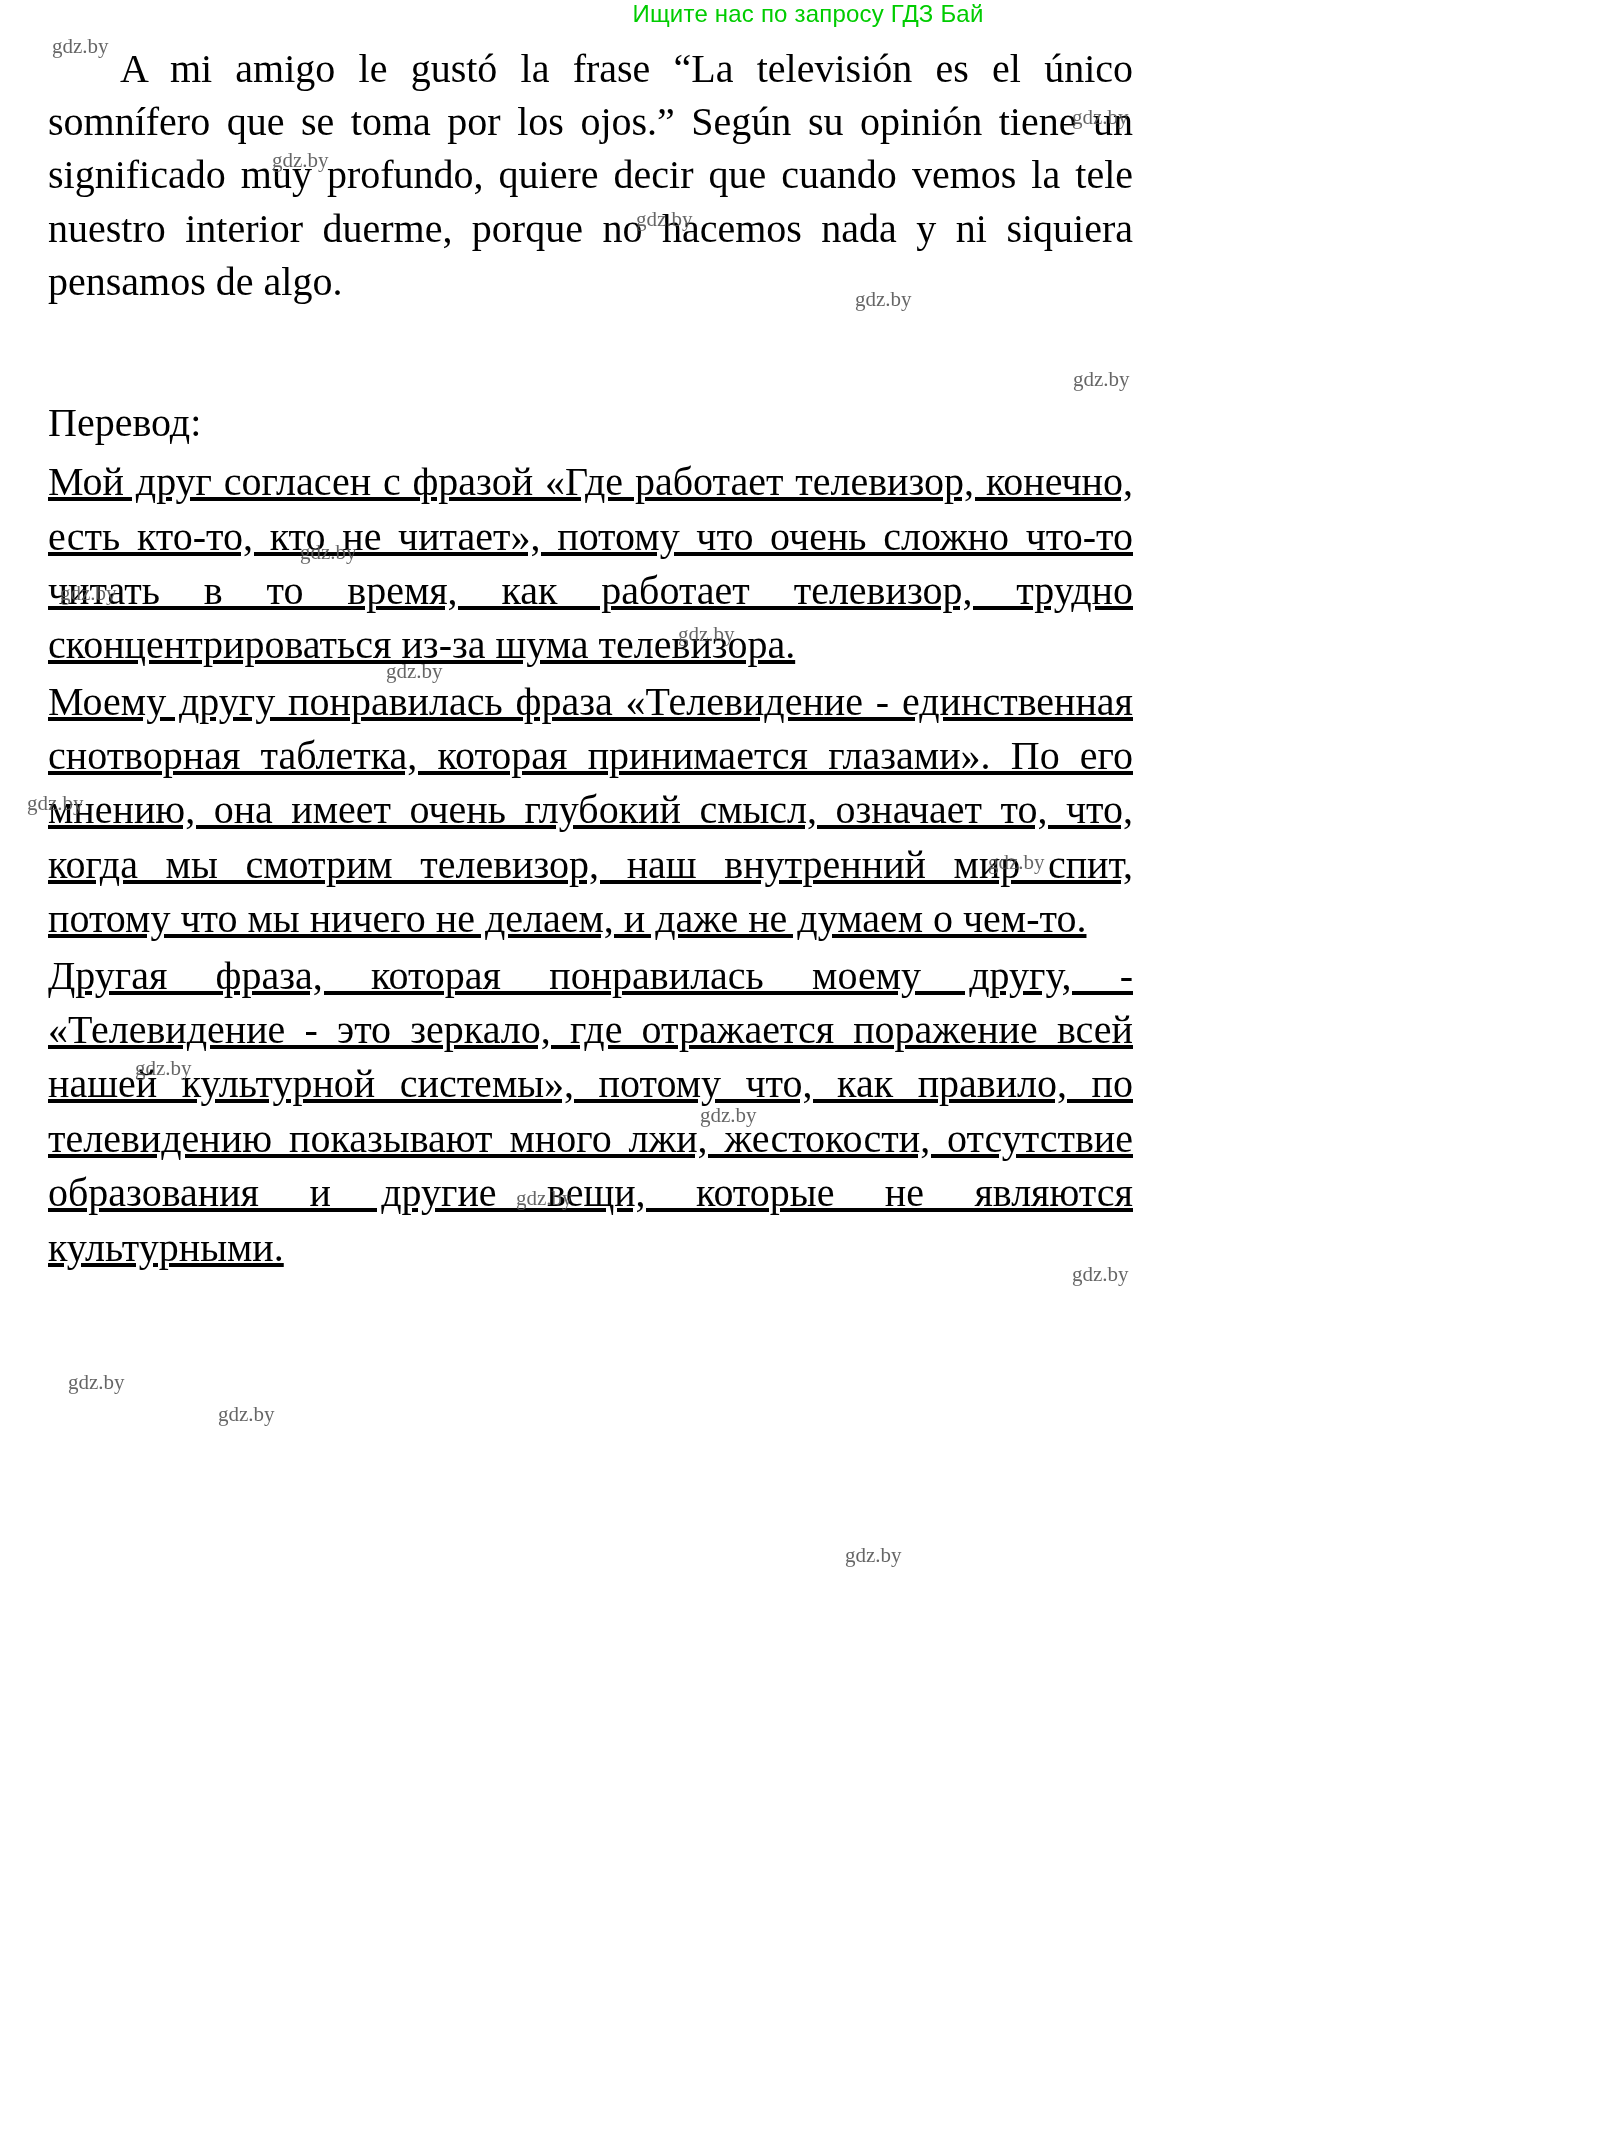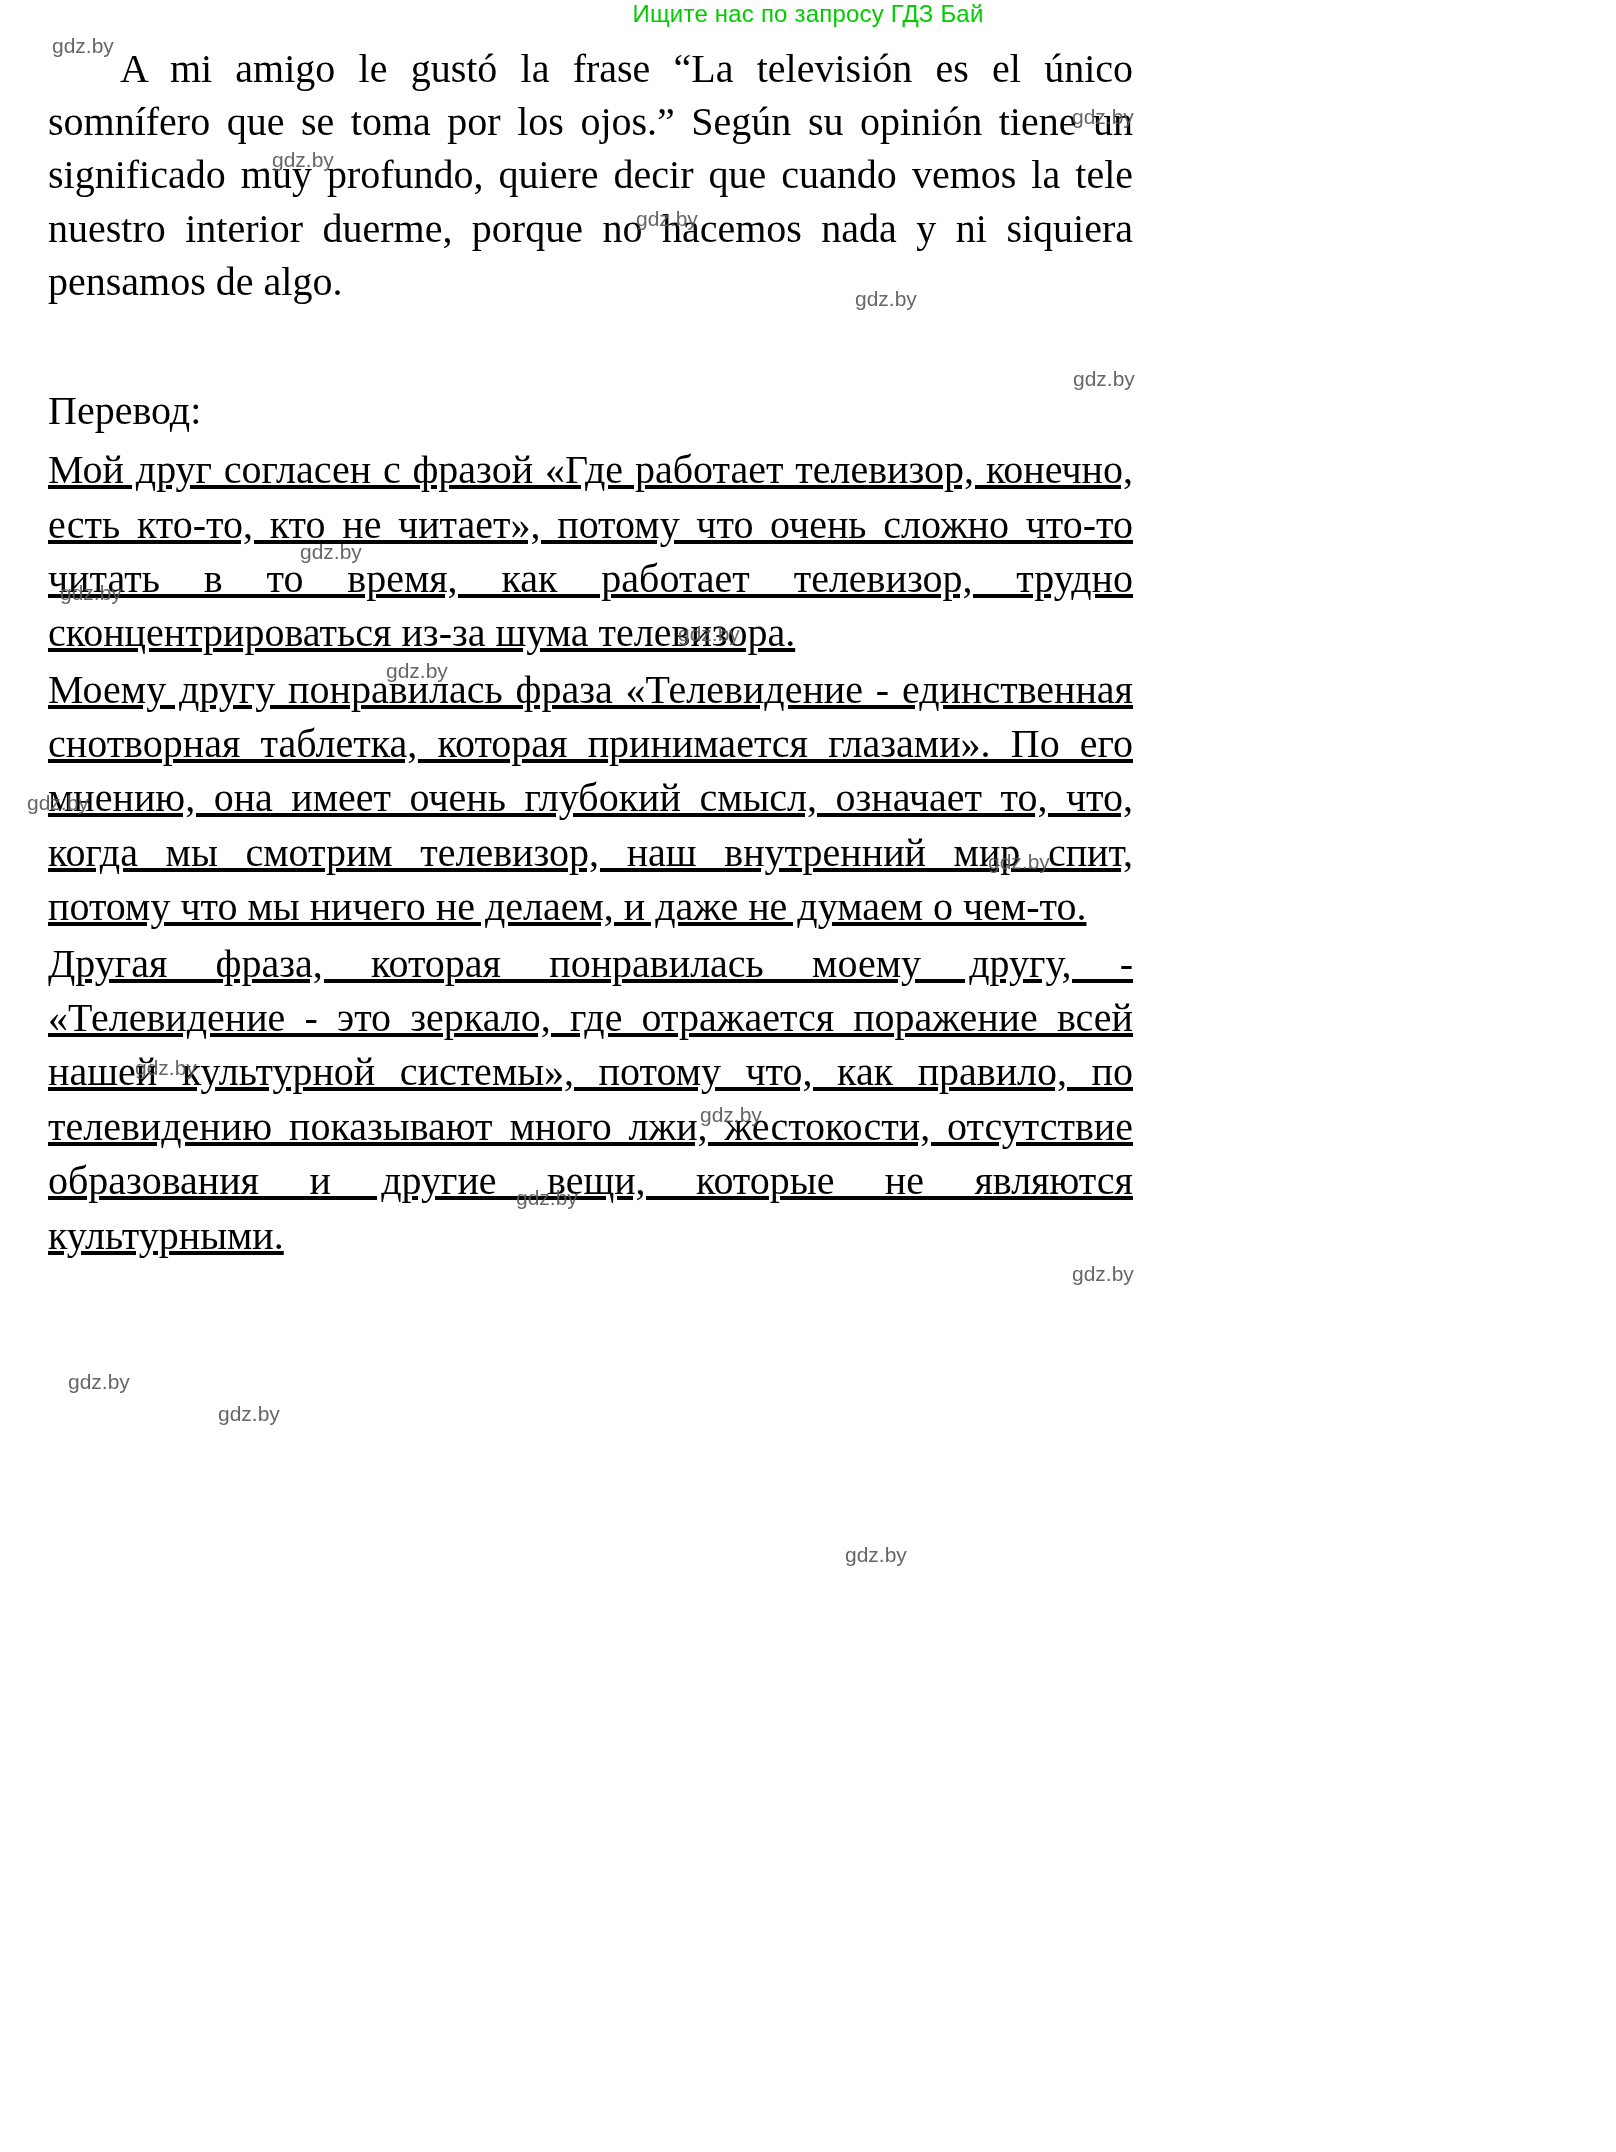--- a/index.html
+++ b/index.html
@@ -53,41 +53,41 @@
     line-height: 1.33;
     text-indent: 72px;
     hyphens: none;
   }
 
   .es-block { margin-bottom: 0; }
 
   .spacer-block { height: 72px; }
 
   .section-label {
-    margin: 0 0 6px 0;
+    margin: 12px 0 6px 0;
     font-size: 40px;
     line-height: 1.33;
     text-align: left;
     text-indent: 0;
   }
 
   .ru-para {
     margin: 0 0 2px 0;
     text-align: justify;
     text-justify: inter-word;
     font-size: 40px;
     line-height: 1.36;
     text-indent: 0;
     text-decoration: underline;
   }
 
   
   .wm {
     position: absolute;
-    font-family: Liberation Sans, sans-serif;
+    font-family: Liberation Serif, serif;
     font-size: 21px;
     font-weight: 400;
     color: #5a5a5a;
     white-space: nowrap;
     pointer-events: none;
     opacity: 0.92;
   }
 
   
   .footer {

